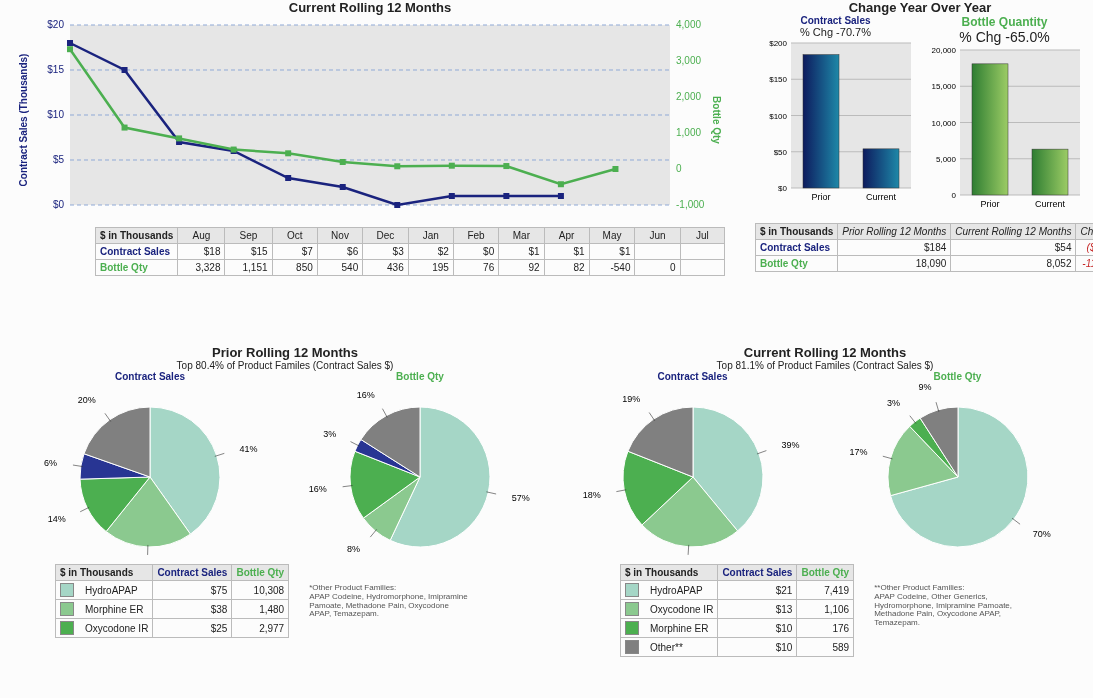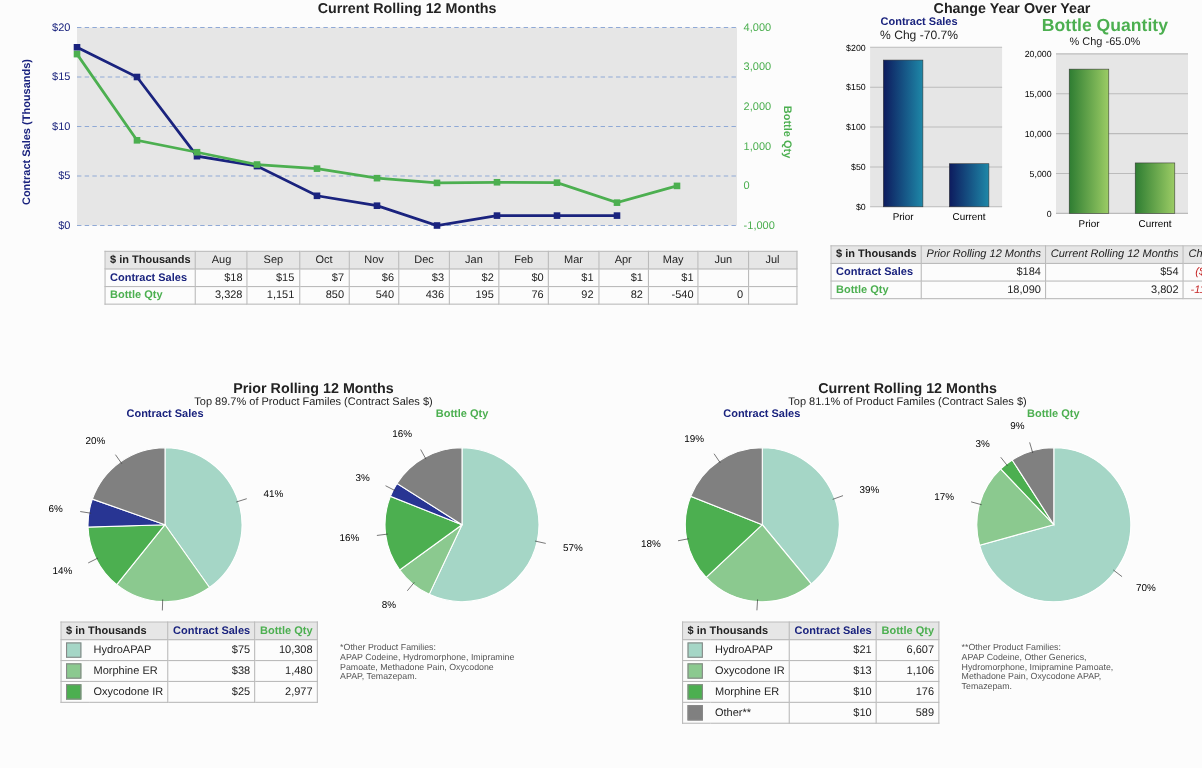--- a/index.html
+++ b/index.html
@@ -151,22 +151,22 @@
                 <stop offset="100%" stop-color="#1e88a8"></stop>
               </linearGradient>
             </defs>
             <rect x="47" y="16.599999999999994" width="36" height="133.4" fill="url(#gbar-sales)" stroke="#333" stroke-width="0.5"></rect>
             <text x="65" y="162" text-anchor="middle" font-size="9">Prior</text>
             <rect x="107" y="110.85" width="36" height="39.150000000000006" fill="url(#gbar-sales)" stroke="#333" stroke-width="0.5"></rect>
             <text x="125" y="162" text-anchor="middle" font-size="9">Current</text>
           </svg>
     </div>
     <div style="flex:1;text-align:center">
-      <div class="green" style="font-weight:bold;font-size:16px">Bottle Quantity</div>
-      <div style="font-size:10px">% Chg -65.0%</div>
+      <div class="green" style="font-weight:bold;font-size:12px">Bottle Quantity</div>
+      <div style="font-size:14px">% Chg -65.0%</div>
       <svg id="bar-qty" width="160" height="170">
             <rect x="35" y="5" width="120" height="145" fill="#e6e6e6"></rect>
             <line x1="35" y1="150" x2="155" y2="150" stroke="#bbb"></line>
             <text x="31" y="153" text-anchor="end" font-size="8">0</text>
             <line x1="35" y1="113.75" x2="155" y2="113.75" stroke="#bbb"></line>
             <text x="31" y="116.75" text-anchor="end" font-size="8">5,000</text>
             <line x1="35" y1="77.5" x2="155" y2="77.5" stroke="#bbb"></line>
             <text x="31" y="80.5" text-anchor="end" font-size="8">10,000</text>
             <line x1="35" y1="41.25" x2="155" y2="41.25" stroke="#bbb"></line>
             <text x="31" y="44.25" text-anchor="end" font-size="8">15,000</text>
@@ -195,30 +195,30 @@
           </tr>
           <tr>
             <td class="blue" style="font-weight:bold;text-align:left">Contract Sales</td>
             <td>$184</td>
             <td>$54</td>
             <td class="red">($130)</td>
           </tr>
           <tr>
             <td class="green" style="font-weight:bold;text-align:left">Bottle Qty</td>
             <td>18,090</td>
-            <td>3,802</td>
+            <td>8,052</td>
             <td class="red">-11,763</td>
           </tr>
         </tbody>
       </table>
 </div>
 
 <div id="bottom-left">
   <div class="panel-title">Prior Rolling 12 Months</div>
-  <div class="sub-title">Top 89.7% of Product Familes (Contract Sales $)</div>
+  <div class="sub-title">Top 80.4% of Product Familes (Contract Sales $)</div>
   <div style="display:flex">
     <div style="flex:1;text-align:center">
       <div class="blue" style="font-weight:bold;font-size:10px">Contract Sales</div>
       <svg id="pie-pl" width="260" height="180">
             <path d="M130,95 L130,25 A70,70 0 0 1 170.4441681985776,152.1337838649355 Z" fill="#a5d6c6" stroke="#fff" stroke-width="1"></path>
             <line x1="194.80005602904663" y1="74.38561816031304" x2="204.3294760333182" y2="71.35409141918261" stroke="#333" stroke-width="0.6"></line>
             <text x="219.57654804015272" y="69.50364863337391" font-size="9" text-anchor="start">41%</text>
             <path d="M130,95 L170.4441681985776,152.1337838649355 A70,70 0 0 1 86.11533358741256,149.53564021679693 Z" fill="#8bc98f" stroke="#fff" stroke-width="1"></path>
             <line x1="127.90593601818043" y1="162.9677489405089" x2="127.59798543261873" y2="172.96300613764254" stroke="#333" stroke-width="0.6"></line>
             <text x="127.10526449572001" y="191.9554176530564" font-size="9" text-anchor="end">21%</text>
@@ -331,21 +331,21 @@
           <tbody>
             <tr>
               <th class="grey" colspan="2" style="text-align:left;font-weight:bold">$ in Thousands</th>
               <th class="grey blue" style="font-weight:bold">Contract Sales</th>
               <th class="grey green" style="font-weight:bold">Bottle Qty</th>
             </tr>
             <tr>
               <td style="width:14px;border-right:none"><span class="sw" style="background:#a5d6c6"></span></td>
               <td style="text-align:left;border-left:none">HydroAPAP</td>
               <td>$21</td>
-              <td>6,607</td>
+              <td>7,419</td>
             </tr>
             <tr>
               <td style="width:14px;border-right:none"><span class="sw" style="background:#8bc98f"></span></td>
               <td style="text-align:left;border-left:none">Oxycodone IR</td>
               <td>$13</td>
               <td>1,106</td>
             </tr>
             <tr>
               <td style="width:14px;border-right:none"><span class="sw" style="background:#4caf50"></span></td>
               <td style="text-align:left;border-left:none">Morphine ER</td>

